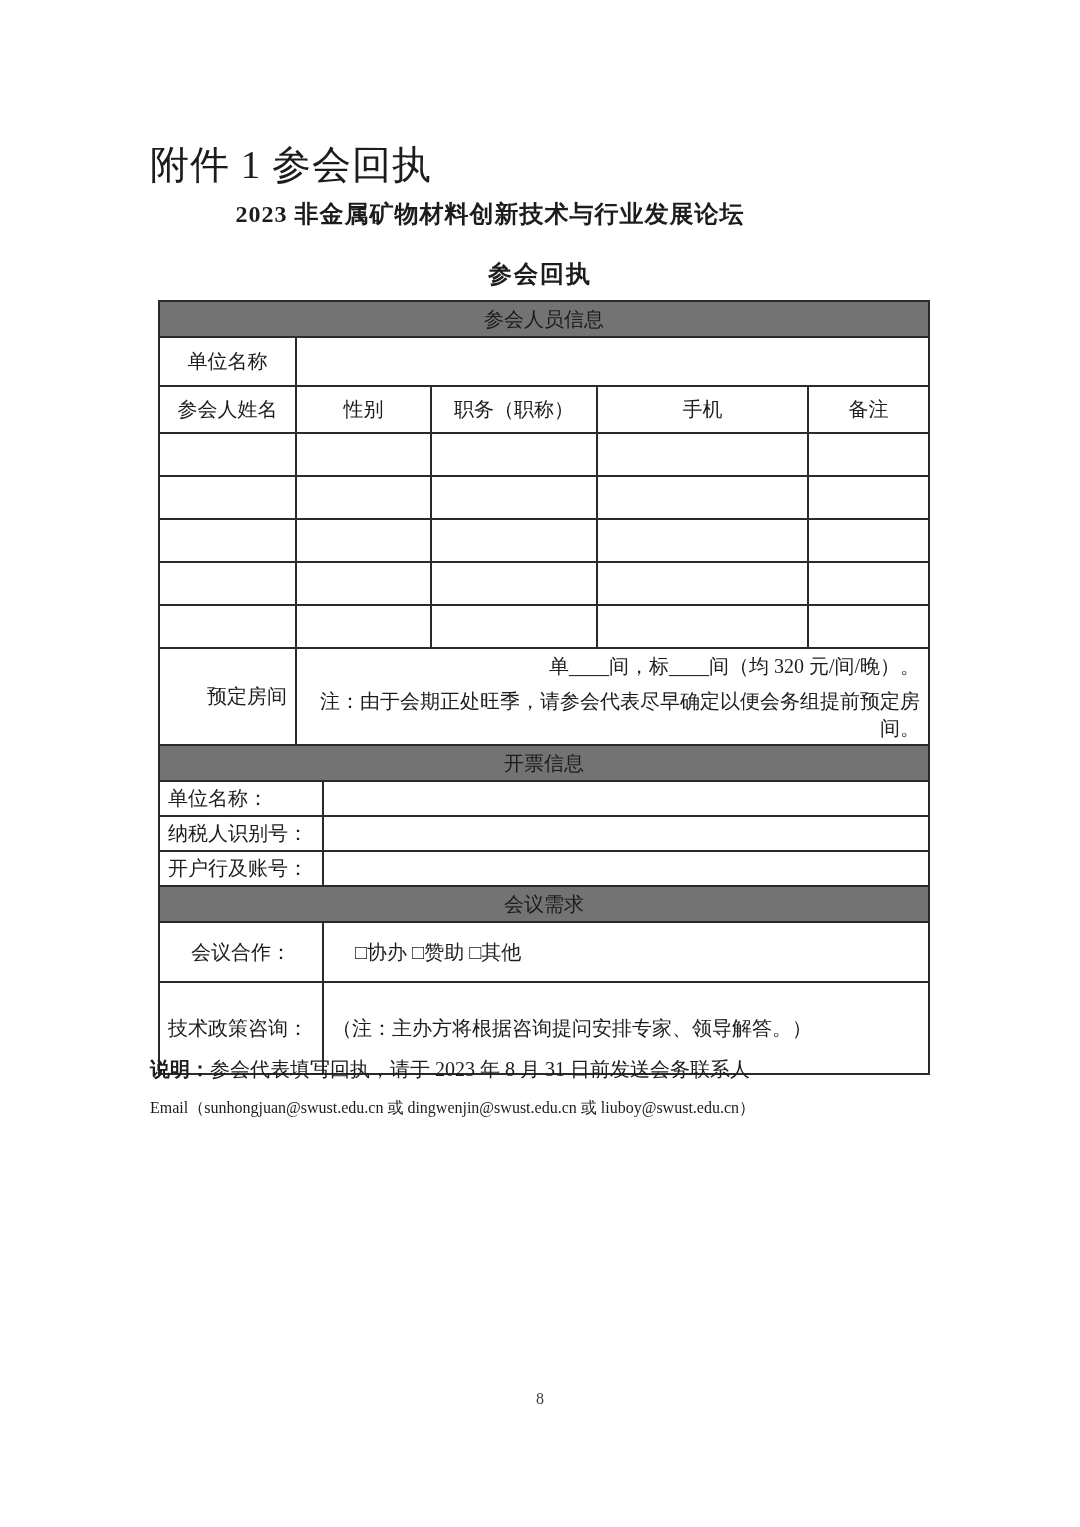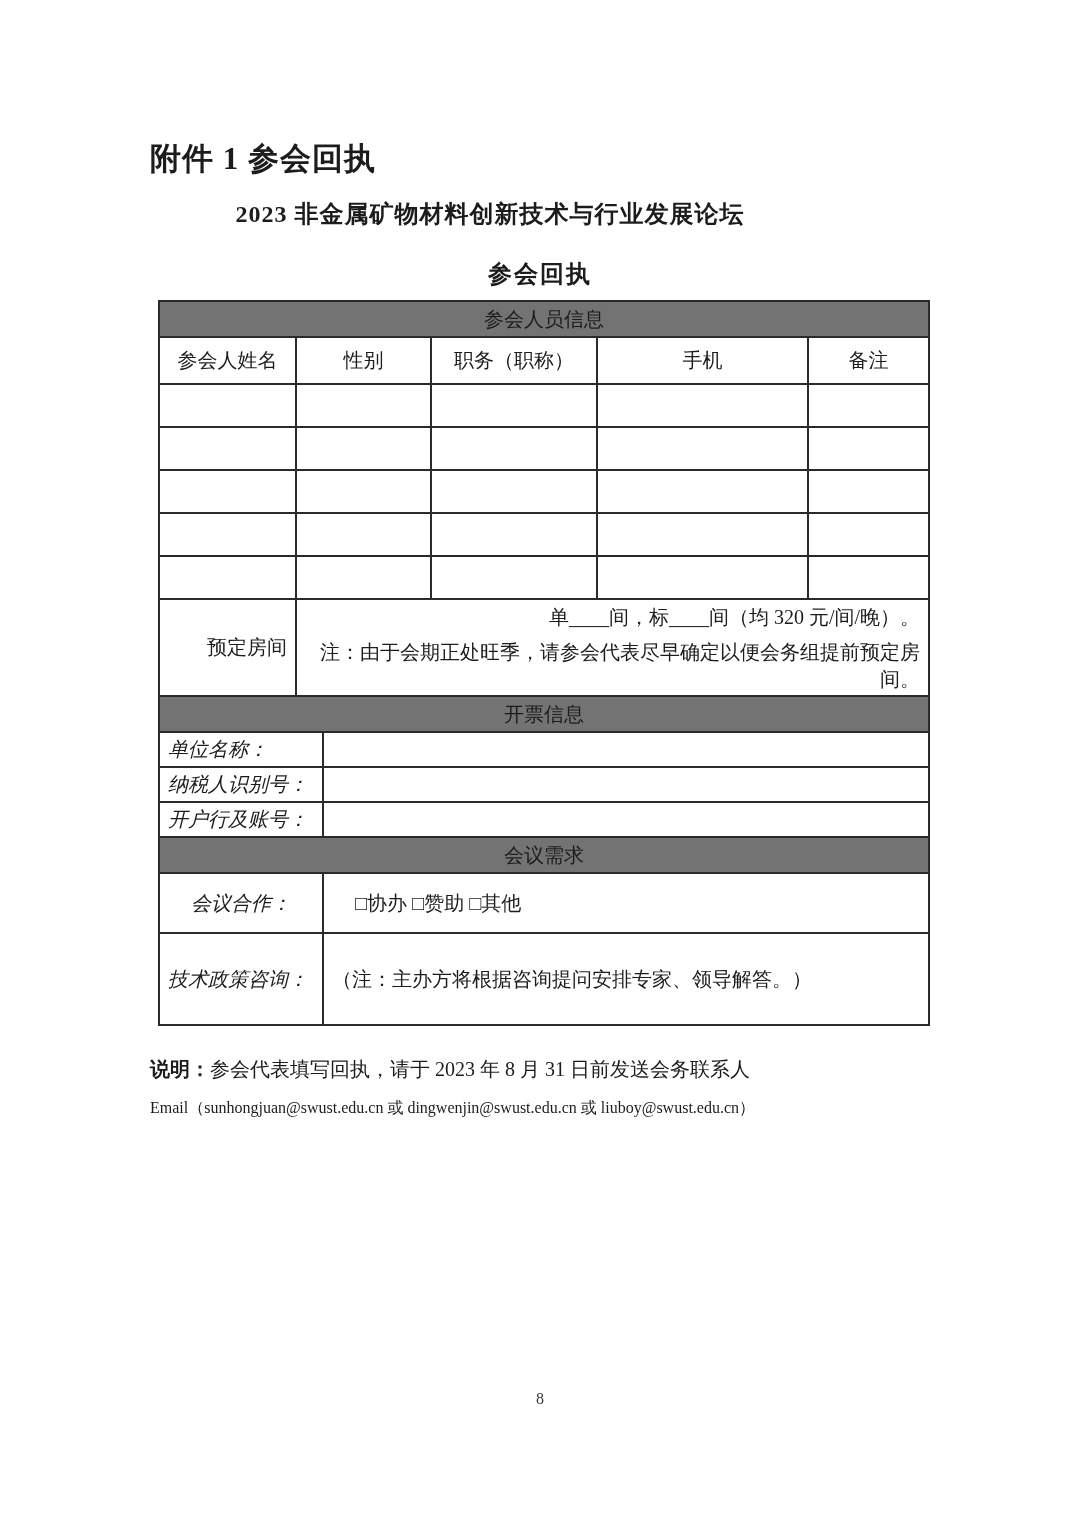--- a/index.html
+++ b/index.html
@@ -4,21 +4,21 @@
 <style>
   html,body{margin:0;padding:0;}
   body{
     width:1080px;height:1527px;position:relative;background:#ffffff;
     font-family:"Liberation Serif","DejaVu Serif",serif;
     color:#1c1c1c;
   }
   .page{position:absolute;left:0;top:0;width:1080px;height:1527px;}
   .doc-title{
     position:absolute;left:150px;top:138px;
-    font-size:31px;font-weight:bold;letter-spacing:1px;
+    font-size:39px;font-weight:normal;letter-spacing:1px;
   }
   .doc-subtitle{
     position:absolute;left:0;top:198px;width:980px;text-align:center;
     font-size:24px;font-weight:bold;letter-spacing:1px;
   }
   .doc-subtitle2{
     position:absolute;left:0;top:258px;width:1080px;text-align:center;
     font-size:24px;font-weight:bold;letter-spacing:2px;
   }
   table.form{
@@ -30,21 +30,21 @@
     border:2px solid #2a2a2a;
     padding:2px 8px;
     vertical-align:middle;
     overflow:hidden;
   }
   td.sec-head{
     background:#737373;text-align:center;height:30px;
     padding:2px 4px;
   }
   td.lbl{text-align:center;}
-  td.lbl-left{text-align:left;padding-left:14px;font-style:italic;}
+  td.lbl-left{text-align:left;padding-left:14px;}
   tr.unit-row td{height:43px;}
   tr.cols-row td{height:41px;text-align:center;}
   tr.empty-row td{height:37px;}
   tr.room-row td{height:74px;text-align:right;}
   .room-line1{margin:2px 0 8px 0;}
   .room-line2{margin:0;}
   tr.inv-row td{height:29px;}
   tr.coop-row td{height:54px;padding-left:31px;}
   tr.consult-row td{height:86px;}
   td.consult-cell{vertical-align:top;padding-top:8px;}
@@ -79,20 +79,24 @@
       <col style="width:166px">
         <col style="width:211px">
         <col style="width:121px">
     </colgroup>
 
     <tbody>
         <tr>
       <td class="sec-head" colspan="6">参会人员信息</td>
     </tr>
 
+    <tr class="unit-row">
+      <td class="lbl">单位名称</td>
+      <td colspan="5"></td>
+    </tr>
 
     <tr class="cols-row">
       <td>参会人姓名</td>
       <td colspan="2">性别</td>
       <td>职务（职称）</td>
       <td>手机</td>
       <td>备注</td>
     </tr>
 
     <tr class="empty-row">

